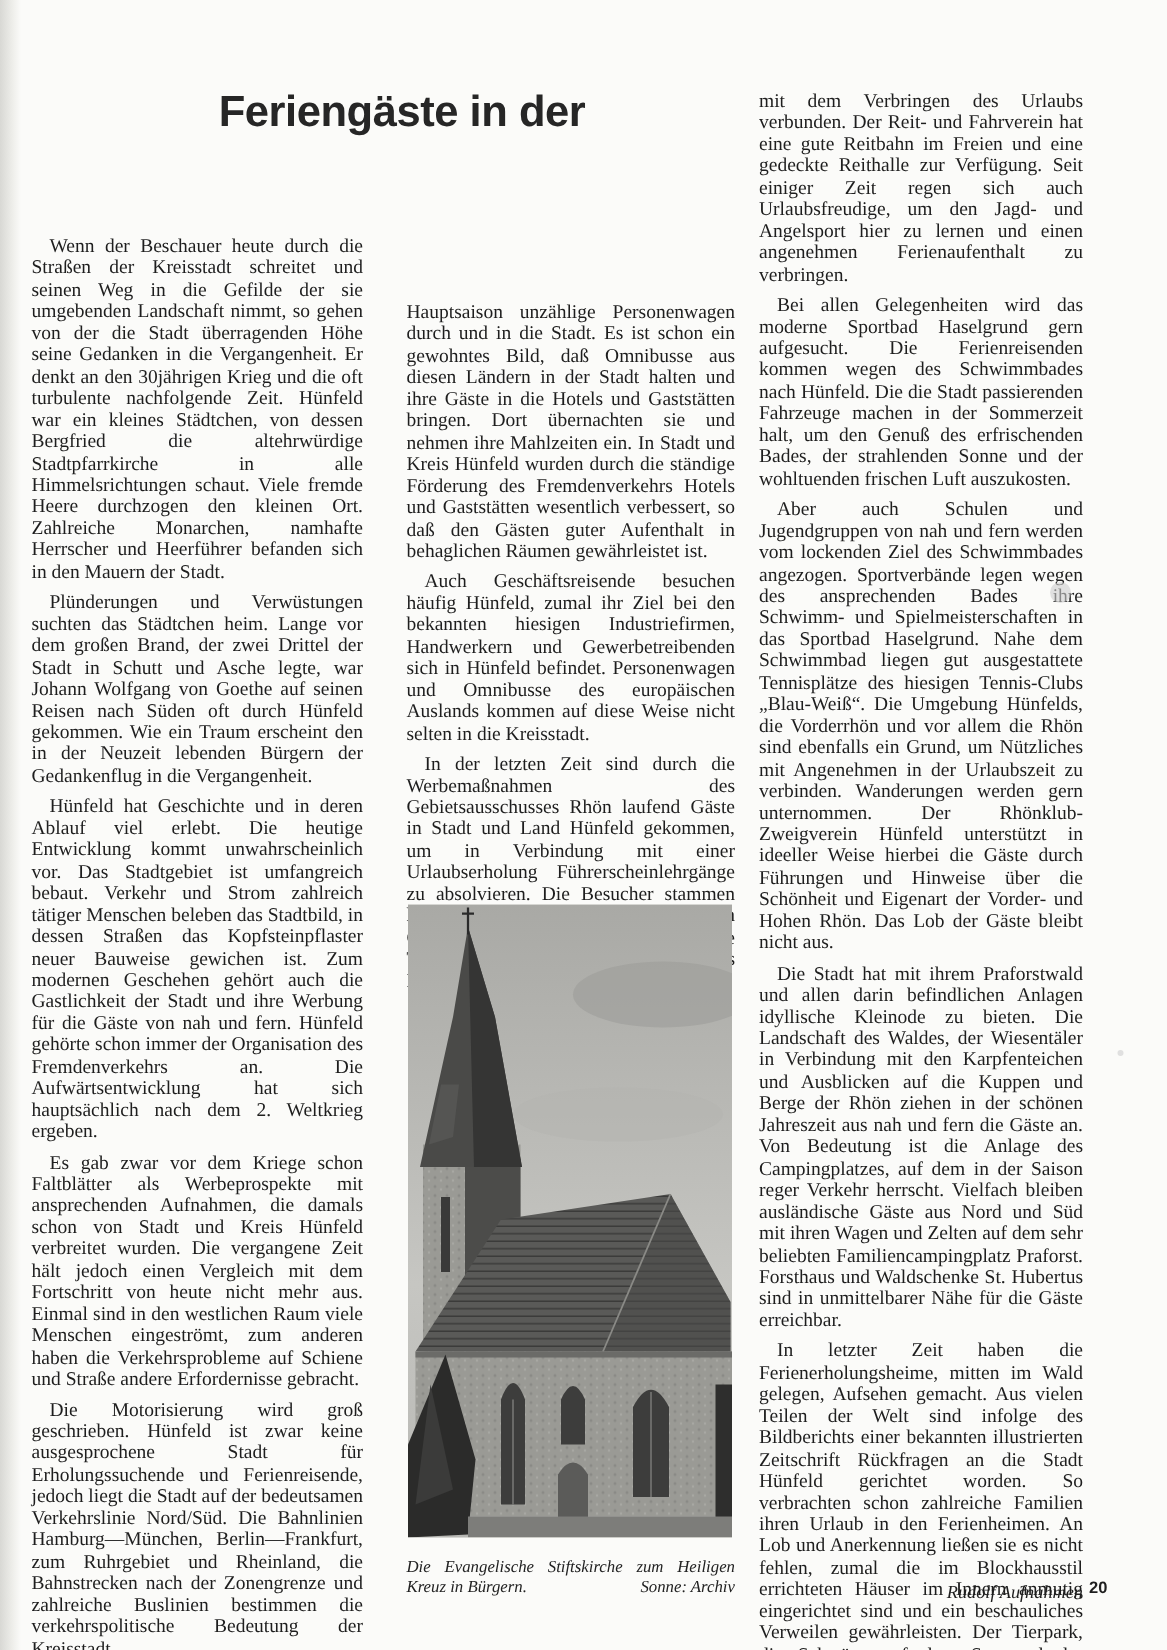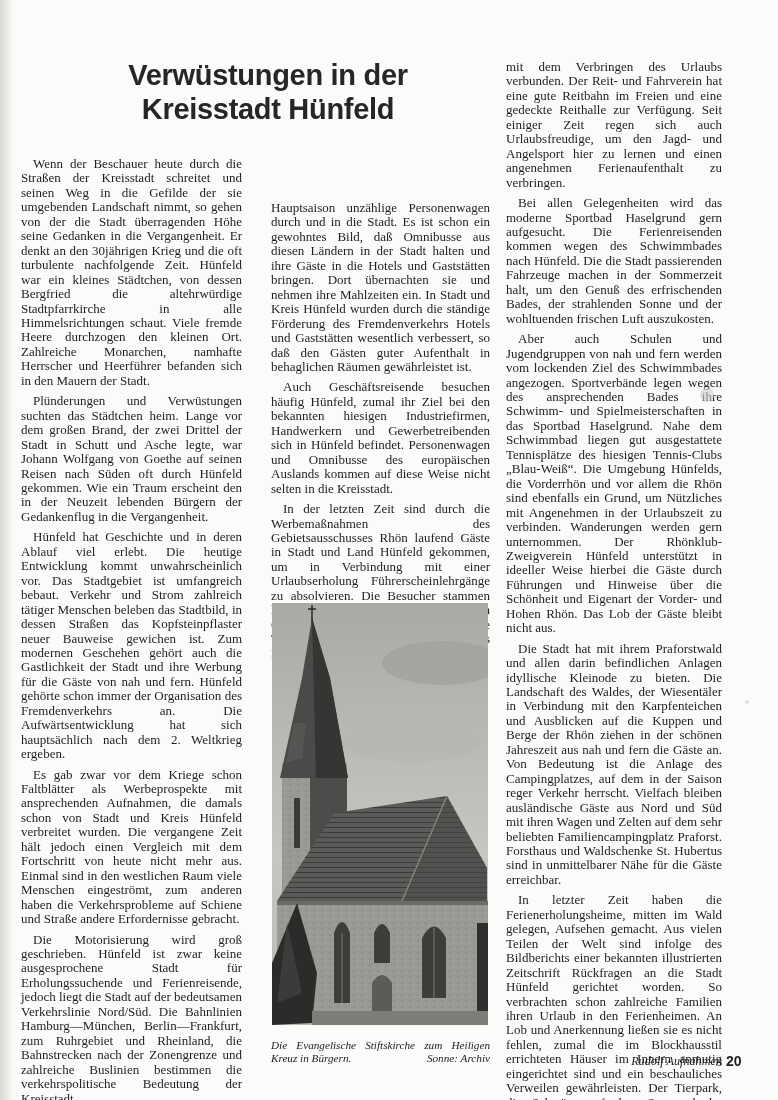--- a/index.html
+++ b/index.html
@@ -46,32 +46,31 @@
   .caption .credit { float: right; }
   .byline-wrap {
     position: absolute; left: 506px; top: 1054px; width: 216px;
     font-family: "Liberation Serif", "DejaVu Serif", serif;
     font-size: 12.2px; line-height: 14.45px;
   }
   .byline-wrap .author { float: right; font-style: italic; }
   .page-number {
     position: absolute; left: 726px; top: 1053px;
     font-family: "Liberation Sans", "DejaVu Sans", sans-serif;
-    font-weight: bold; font-size: 14px; color: #1e1e1e;
+    font-weight: bold; font-size: 11px; color: #1e1e1e;
   }
   .speck { position: absolute; border-radius: 50%; background: #cfcfcf; opacity: .6; }
 </style>
 </head>
 <body>
 
 <div class="edge"></div>
 
 <h1 class="title" style="margin:0;">
-  <span>Verwüstungen in der</span><br>
-  <span>Kreisstadt Hünfeld</span>
+  <span>Feriengäste in der</span><br>
 </h1>
 
 <div class="col" id="col1">
   <p>Wenn der Beschauer heute durch die Straßen der Kreisstadt schreitet und seinen Weg in die Gefilde der sie umgebenden Landschaft nimmt, so gehen von der die Stadt überragenden Höhe seine Gedanken in die Vergangenheit. Er denkt an den 30jährigen Krieg und die oft turbulente nachfolgende Zeit. Hünfeld war ein kleines Städtchen, von dessen Bergfried die altehrwürdige Stadtpfarrkirche in alle Himmelsrichtungen schaut. Viele fremde Heere durchzogen den kleinen Ort. Zahlreiche Monarchen, namhafte Herrscher und Heerführer befanden sich in den Mauern der Stadt.</p>
   <p>Plünderungen und Verwüstungen suchten das Städtchen heim. Lange vor dem großen Brand, der zwei Drittel der Stadt in Schutt und Asche legte, war Johann Wolfgang von Goethe auf seinen Reisen nach Süden oft durch Hünfeld gekommen. Wie ein Traum erscheint den in der Neuzeit lebenden Bürgern der Gedankenflug in die Vergangenheit.</p>
   <p>Hünfeld hat Geschichte und in deren Ablauf viel erlebt. Die heutige Entwicklung kommt unwahrscheinlich vor. Das Stadtgebiet ist umfangreich bebaut. Verkehr und Strom zahlreich tätiger Menschen beleben das Stadtbild, in dessen Straßen das Kopfsteinpflaster neuer Bauweise gewichen ist. Zum modernen Geschehen gehört auch die Gastlichkeit der Stadt und ihre Werbung für die Gäste von nah und fern. Hünfeld gehörte schon immer der Organisation des Fremdenverkehrs an. Die Aufwärtsentwicklung hat sich hauptsächlich nach dem 2. Weltkrieg ergeben.</p>
   <p>Es gab zwar vor dem Kriege schon Faltblätter als Werbeprospekte mit ansprechenden Aufnahmen, die damals schon von Stadt und Kreis Hünfeld verbreitet wurden. Die vergangene Zeit hält jedoch einen Vergleich mit dem Fortschritt von heute nicht mehr aus. Einmal sind in den westlichen Raum viele Menschen eingeströmt, zum anderen haben die Verkehrsprobleme auf Schiene und Straße andere Erfordernisse gebracht.</p>
   <p class="tight">Die Motorisierung wird groß geschrieben. Hünfeld ist zwar keine ausgesprochene Stadt für Erholungssuchende und Ferienreisende, jedoch liegt die Stadt auf der bedeutsamen Verkehrslinie Nord/Süd. Die Bahnlinien Hamburg—München, Berlin—Frankfurt, zum Ruhrgebiet und Rheinland, die Bahnstrecken nach der Zonengrenze und zahlreiche Buslinien bestimmen die verkehrspolitische Bedeutung der Kreisstadt.</p>
   <p>Von Neuzeit, hauptsächlich aus den skandinavischen Ländern, kommen in der</p>
 </div>

